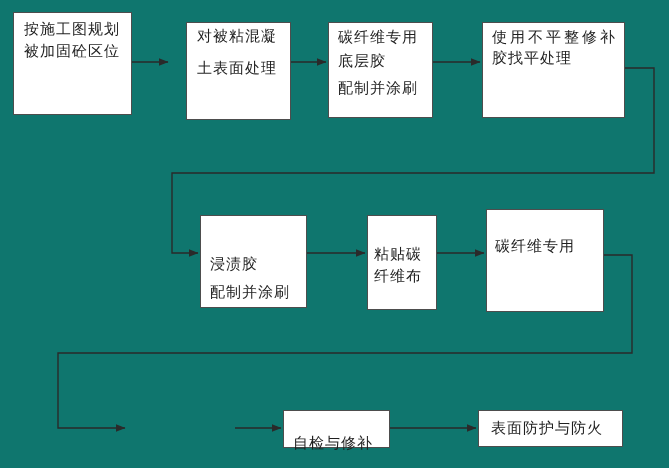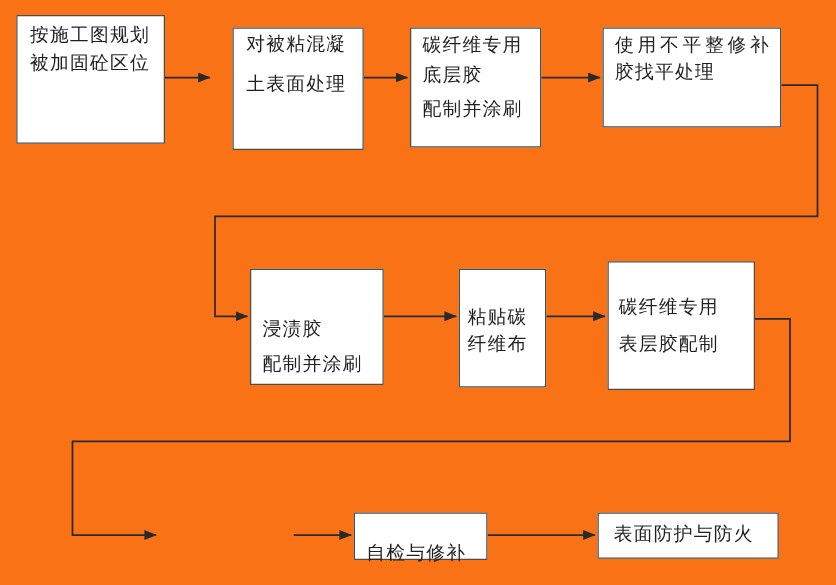--- a/index.html
+++ b/index.html
@@ -4,21 +4,21 @@
 <style>
   html, body {
     margin: 0;
     padding: 0;
     background: #ffffff;
   }
   #canvas {
     position: relative;
     width: 669px;
     height: 468px;
-    background: #f97316;
+    background: #0f766e;
     font-family: "Liberation Sans", sans-serif;
     overflow: hidden;
   }
   #wires {
     position: absolute;
     left: 0;
     top: 0;
     width: 669px;
     height: 468px;
   }
@@ -79,38 +79,37 @@
     <div class="ln l1">对被粘混凝</div>
     <div class="ln l2">土表面处理</div>
   </div>
 
   <div class="node n3" style="left:328px; top:22px; width:105px; height:96px;">
     <div class="ln l1">碳纤维专用</div>
     <div class="ln l2">底层胶</div>
     <div class="ln l3">配制并涂刷</div>
   </div>
 
-  <div class="node n4" style="left:482px; top:22px; width:143px; height:80px;">
+  <div class="node n4" style="left:482px; top:22px; width:143px; height:96px;">
     <div class="ln l1">使用不平整修补</div>
     <div class="ln l2">胶找平处理</div>
   </div>
 
   <div class="node n5" style="left:200px; top:215px; width:107px; height:93px;">
     <div class="ln l1">浸渍胶</div>
     <div class="ln l2">配制并涂刷</div>
   </div>
 
   <div class="node n6" style="left:367px; top:215px; width:70px; height:95px;">
     <div class="ln l1">粘贴碳</div>
     <div class="ln l2">纤维布</div>
   </div>
 
   <div class="node n7" style="left:486px; top:209px; width:118px; height:103px;">
     <div class="ln l1">碳纤维专用</div>
-    <div class="ln l2">表层胶配制</div>
   </div>
 
 
   <div class="node n9" style="left:283px; top:410px; width:107px; height:38px;">
     <div class="ln l1">自检与修补</div>
   </div>
 
   <div class="node n10" style="left:478px; top:410px; width:145px; height:37px;">
     <div class="ln l1">表面防护与防火</div>
   </div>

